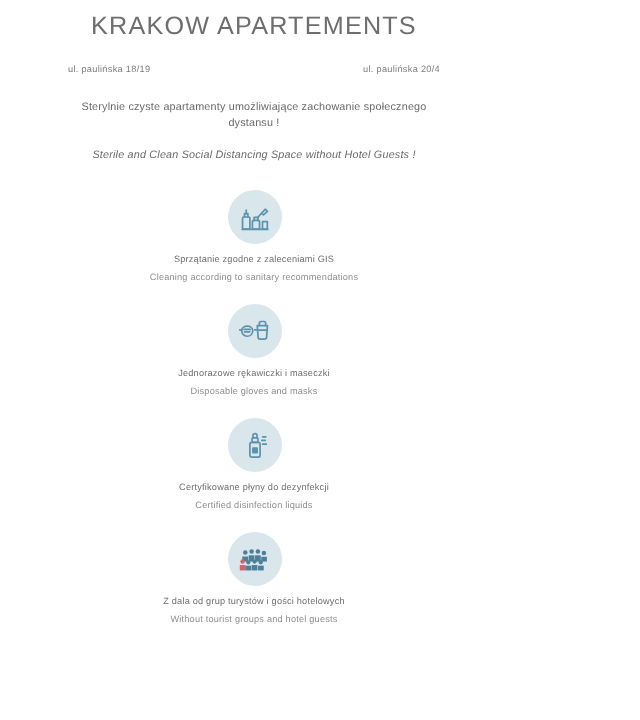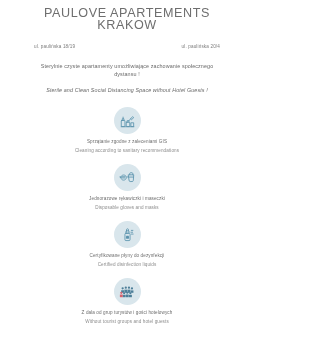--- a/index.html
+++ b/index.html
@@ -127,22 +127,21 @@
     letter-spacing: 0.1px;
     max-width: 120px;
   }
 </style>
 </head>
 <body>
 
 <div class="page">
 
   <div>
-    <div class="title">PAULOVE APARTEMENTS</div>
-    <div class="title-line2">KRAKOW</div>
+    <div class="title">KRAKOW APARTEMENTS</div>
   </div>
 
   <div class="addresses">
     <div class="address">ul. paulińska 18/19</div>
     <div class="address">ul. paulińska 20/4</div>
   </div>
 
   <div class="intro-pl">Sterylnie czyste apartamenty umożliwiające zachowanie społecznego dystansu  !</div>
   <div class="intro-en">Sterile and Clean Social Distancing Space without Hotel Guests !</div>
 

